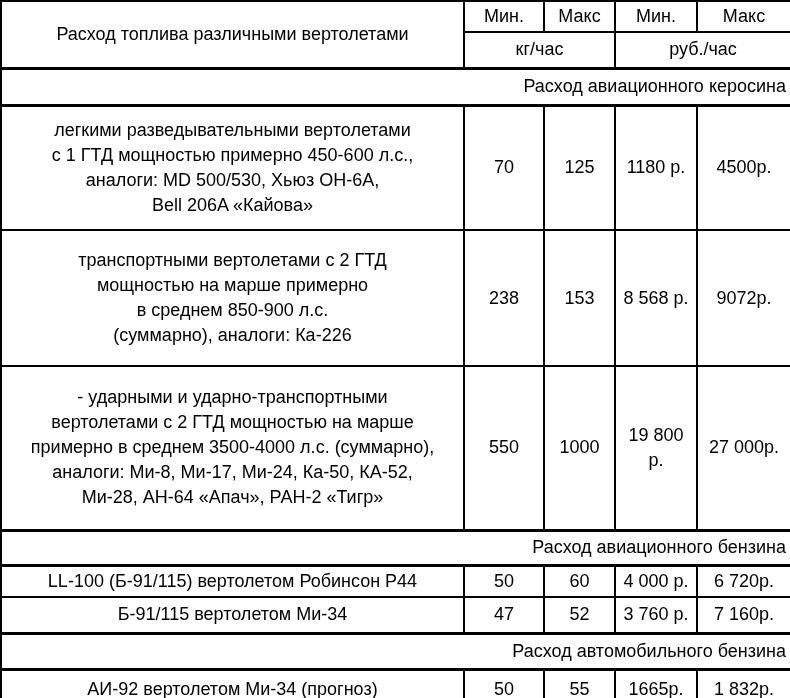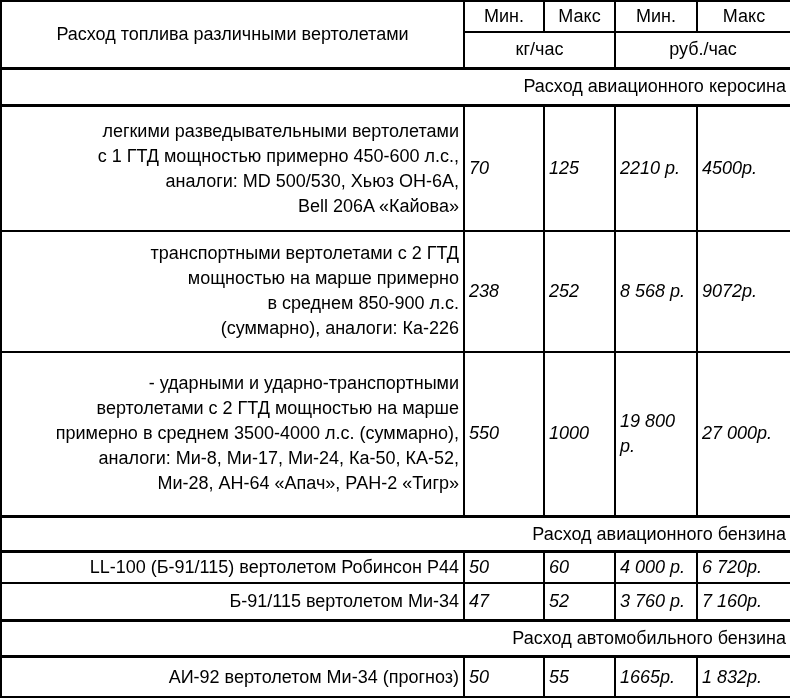--- a/index.html
+++ b/index.html
@@ -26,45 +26,44 @@
   table.fuel-table td {
     border: 2px solid #000000;
     font-size: 18px;
     line-height: 25px;
     vertical-align: middle;
     white-space: pre-line;
     overflow: hidden;
     padding: 2px 4px;
   }
   td.lbl {
-    text-align: right;
+    text-align: center;
     padding-left: 8px;
     padding-right: 6px;
   }
   td.ctr {
     text-align: center;
   }
   td.num {
-    text-align: left;
+    text-align: center;
     font-size: 19px;
     padding-left: 2px;
     padding-right: 2px;
-    font-style: italic;
   }
   tr.section-row td {
     border-top-width: 3px;
     border-bottom-width: 3px;
     text-align: right;
   }
   
   tr.rh-head1   { height: 30px; }
   tr.rh-head2   { height: 36px; }
   tr.rh-sec1    { height: 37px; }
   tr.rh-data1   { height: 125px; }
-  tr.rh-data2   { height: 120px; margin-top: 44px; }
+  tr.rh-data2   { height: 136px; margin-top: 44px; }
   tr.rh-data3   { height: 164px; margin-left: 33px; }
   tr.rh-sec2    { height: 35px; }
   tr.rh-data4   { height: 24px; }
   tr.rh-data5   { height: 37px; }
   tr.rh-sec3    { height: 36px; margin-left: 32px; }
   tr.rh-data6   { height: 40px; }
 </style>
 </head>
 <body>
 
@@ -95,30 +94,30 @@
       <tr class="section-row rh-sec1">
         <td colspan="5">Расход авиационного керосина</td>
       </tr>
       <tr class="rh-data1">
         <td class="lbl">легкими разведывательными вертолетами
 с 1 ГТД мощностью примерно 450-600 л.с.,
 аналоги: MD 500/530, Хьюз OH-6A,
 Bell 206A «Кайова»</td>
         <td class="num">70</td>
         <td class="num">125</td>
-        <td class="num">2210 р.</td>
+        <td class="num">1180 р.</td>
         <td class="num">4500р.</td>
       </tr>
       <tr class="rh-data2">
         <td class="lbl">транспортными вертолетами с 2 ГТД
 мощностью на марше примерно
 в среднем 850-900 л.с.
 (суммарно), аналоги: Ка-226</td>
         <td class="num">238</td>
-        <td class="num">252</td>
+        <td class="num">153</td>
         <td class="num">8 568 р.</td>
         <td class="num">9072р.</td>
       </tr>
       <tr class="rh-data3">
         <td class="lbl">- ударными и ударно-транспортными
 вертолетами с 2 ГТД мощностью на марше
 примерно в среднем 3500-4000 л.с. (суммарно),
 аналоги: Ми-8, Ми-17, Ми-24, Ка-50, КА-52,
 Ми-28, АН-64 «Апач», РАН-2 «Тигр»</td>
         <td class="num">550</td>

